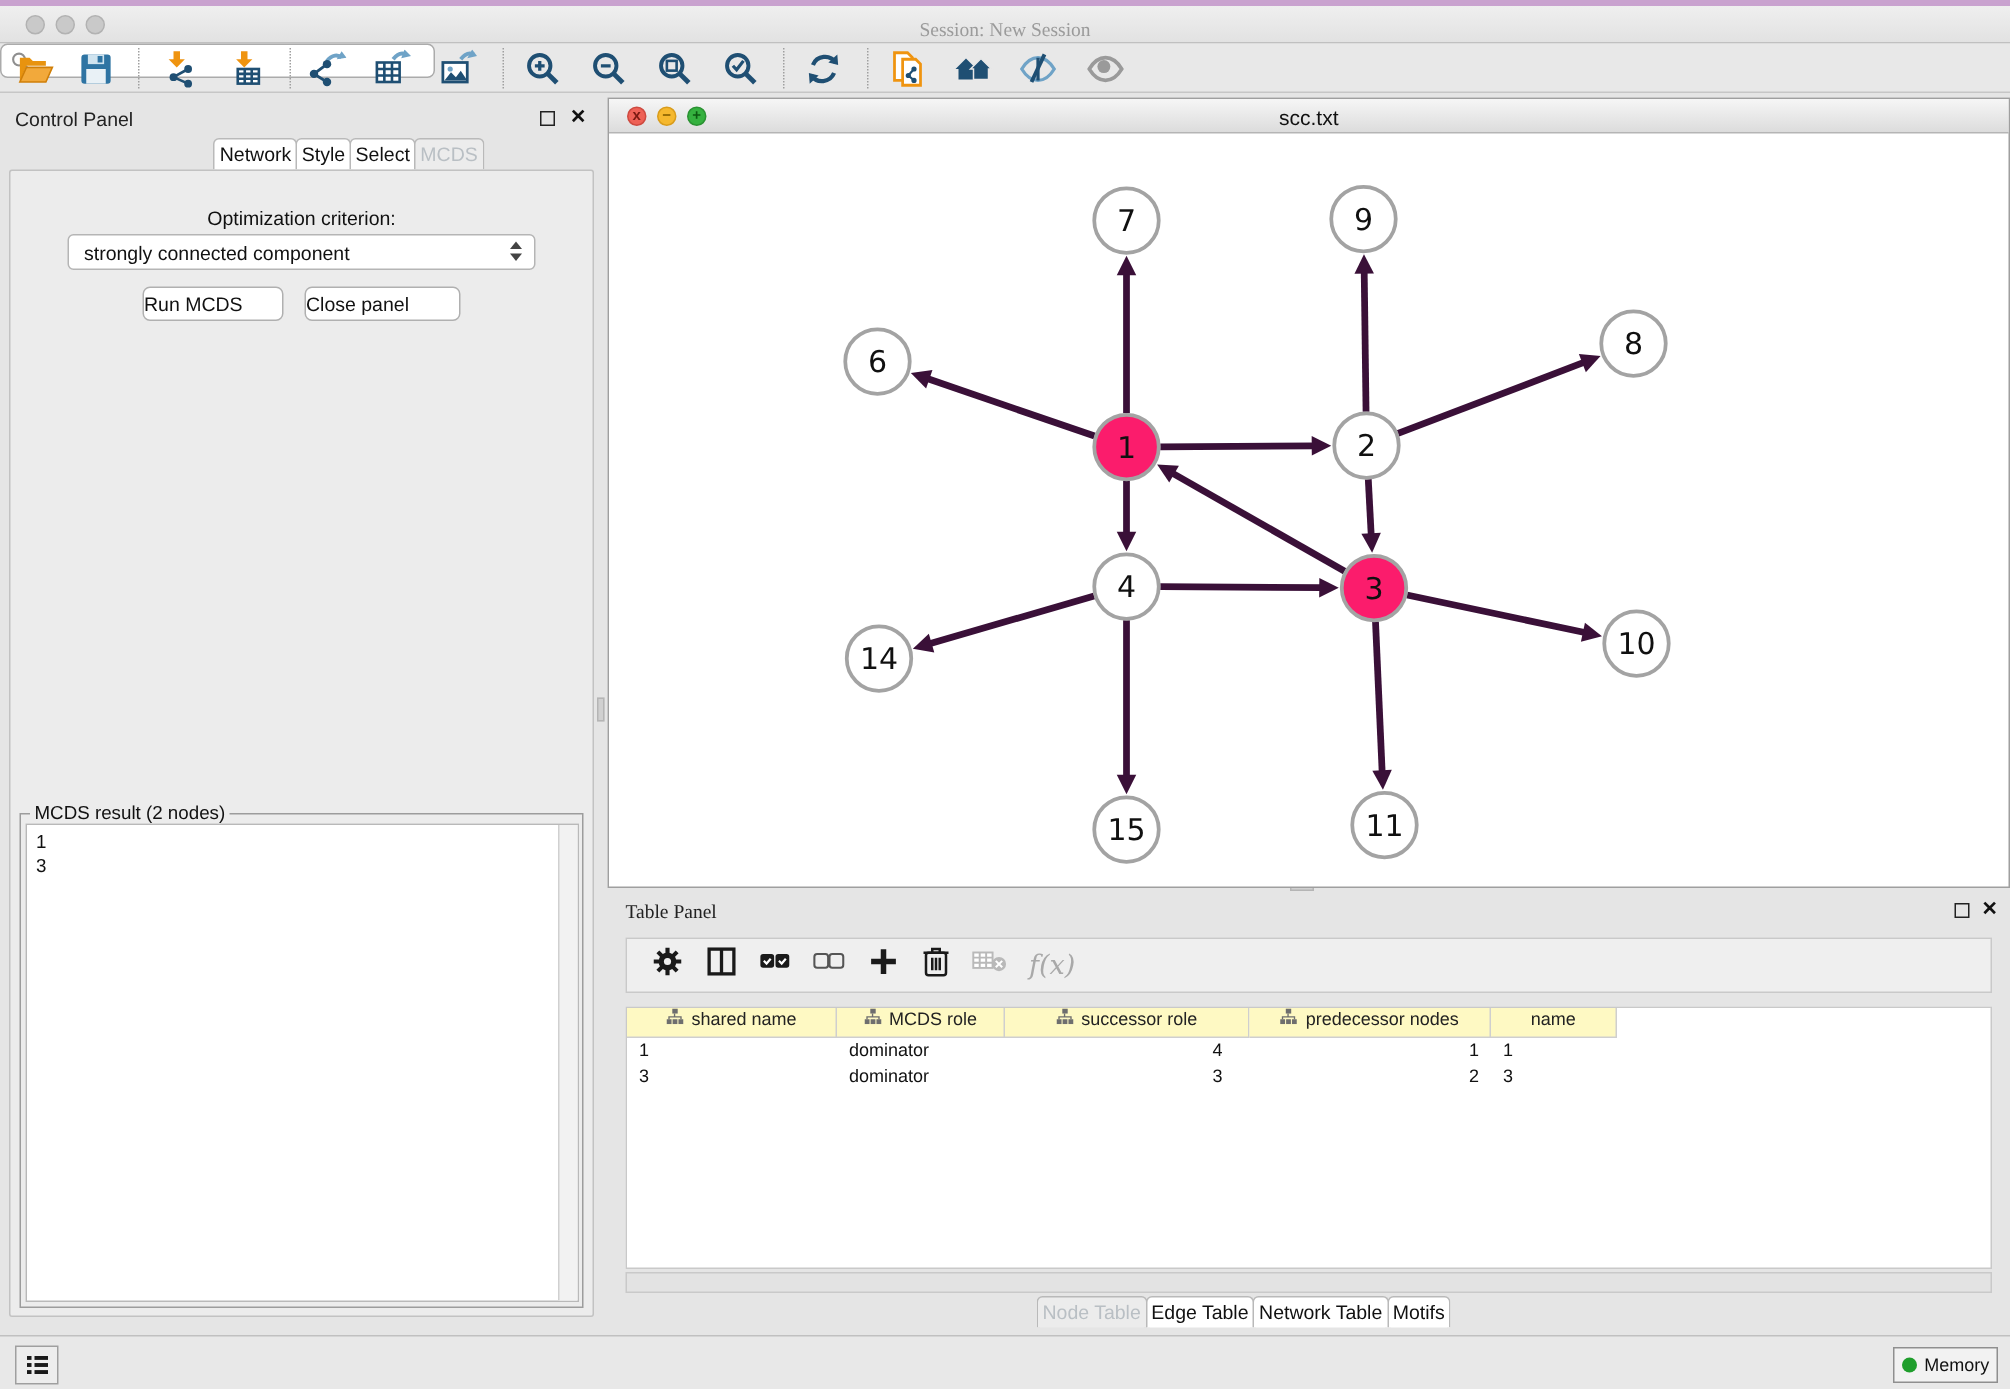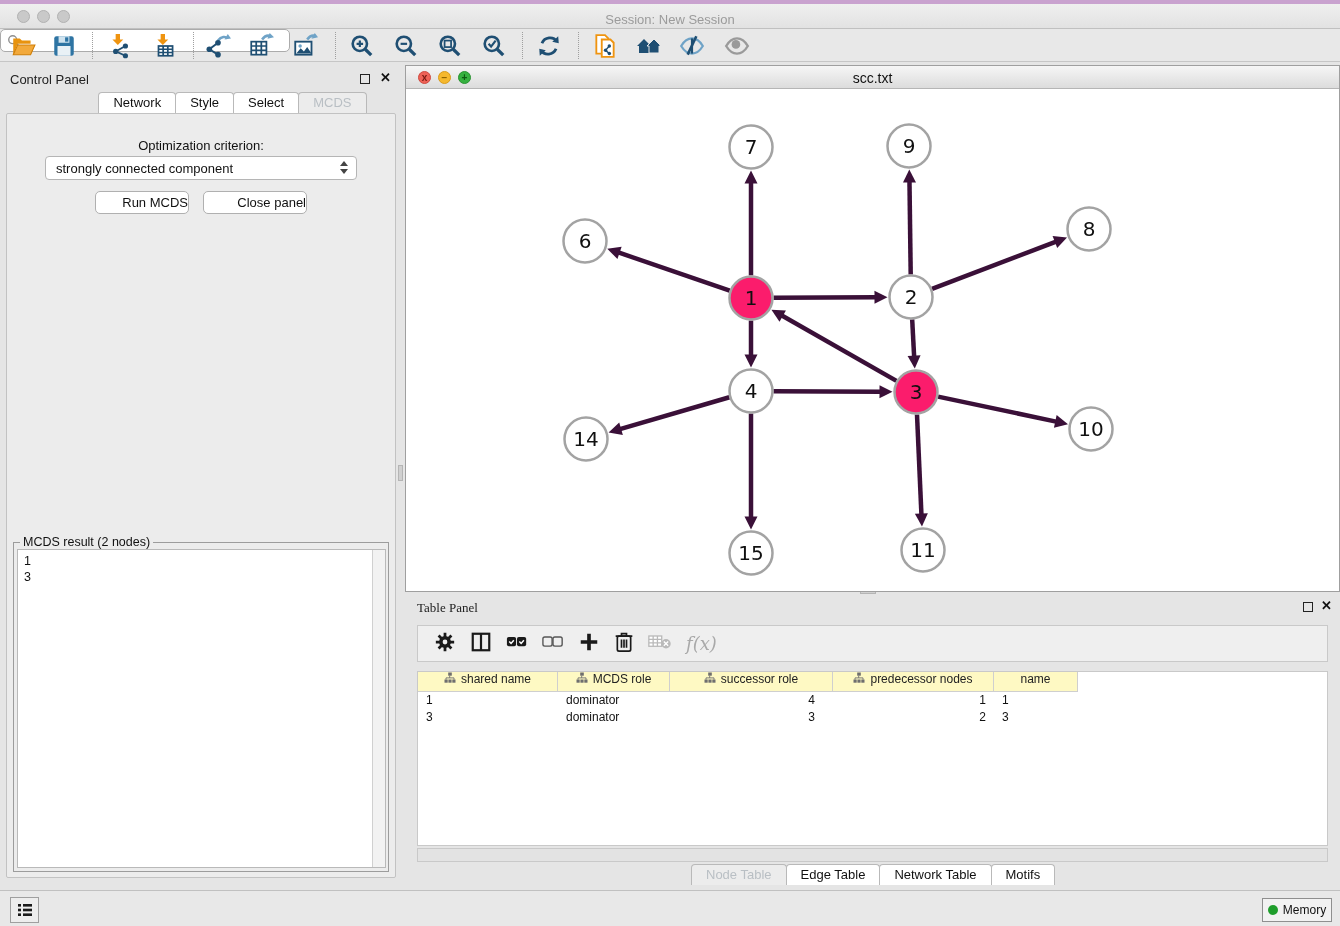--- a/index.html
+++ b/index.html
@@ -4,45 +4,45 @@
 <style>
   * { margin:0; padding:0; box-sizing:border-box; }
   html,body { width:1340px; height:926px; font-family:"Liberation Sans", sans-serif; background:#e5e5e5; overflow:hidden; }
   .abs { position:absolute; }
 
   
   #desktop-strip { left:0; top:0; width:1340px; height:4px; background:#c9a2cf; }
   #titlebar { left:0; top:4px; width:1340px; height:25px; background:linear-gradient(#efefef,#e2e2e2); border-bottom:1px solid #c0c0c0; }
   .tl-dot { width:13px; height:13px; border-radius:50%; top:6px; }
   .tl-gray { background:#c9c9c9; border:1px solid #b2b2b2; }
-  #win-title { left:0; top:8px; width:1340px; text-align:center; font-size:13px; color:#9b9b9b; }
+  #win-title { left:0; top:8px; width:1340px; text-align:center; font-size:13px; color:#9b9b9b;font-family:Liberation Serif, serif; }
 
   #toolbar { left:0; top:29px; width:1340px; height:33px; background:#e8e8e8; border-bottom:1px solid #c6c6c6; }
   .tbtn { position:absolute; top:3px; width:34px; height:27px; display:flex; align-items:center; justify-content:center; }
   .tsep { position:absolute; top:3px; width:1px; height:27px; border-left:1px dotted #9f9f9f; }
   #search-box { left:1040px; top:5px; width:290px; height:23px; background:#fff; border:1px solid #ababab; border-radius:5px; display:flex; align-items:center; padding-left:6px; }
   #search-box input { border:none; outline:none; flex:1; font-size:12px; background:transparent; }
 
   
   #control-panel { left:6px; top:66px; width:452px; height:812px; }
   #cp-header { position:relative; height:26px; }
   .panel-title { font-size:13px; color:#222; }
   .float-ic { width:10px; height:10px; border:1.5px solid #222; display:inline-block; }
   .close-ic { font-size:13px; font-weight:bold; color:#111; }
   .tabs-row { position:relative; height:21px; display:flex; justify-content:center; gap:0; }
-  .tab { border:1px solid #b9b9b9; border-bottom:none; background:#fff; color:#111; font-size:13px; padding:2px 14px 3px; border-radius:4px 4px 0 0; margin-right:-1px; }
+  .tab { border:1px solid #b9b9b9; border-bottom:none; background:#fff; color:#111; font-size:13px; padding:2px 3px 3px; border-radius:4px 4px 0 0; margin-right:-1px; }
   .tab.active { background:#ececec; color:#b9bfc4; }
   #cp-content { position:absolute; left:0px; top:47px; width:390px; height:765px; background:#ececec; border:1px solid #c2c2c2; border-radius:2px; }
   #opt-label { top:24px; width:100%; text-align:center; font-size:13px; color:#111; }
   #criterion-select { left:38px; top:42px; width:312px; height:24px; background:#fff; border:1px solid #b5b5b5; border-radius:4px; display:flex; align-items:center; font-size:13px; padding-left:10px; color:#111; }
   .stepper { position:absolute; right:8px; top:4px; }
   .stepper i { display:block; width:0; height:0; border-left:4px solid transparent; border-right:4px solid transparent; }
   .stepper .up { border-bottom:5px solid #444; margin-bottom:3px; }
   .stepper .down { border-top:5px solid #444; }
-  .cp-btn { position:absolute; top:77px; height:23px; background:#fff; border:1px solid #b0b0b0; border-radius:5px; font-size:13px; color:#111; text-align:right; line-height:21px; }
+  .cp-btn { position:absolute; top:77px; height:23px; background:#fff; border:1px solid #b0b0b0; border-radius:5px; font-size:13px; color:#111; text-align:left; line-height:21px; }
   #mcds-result { left:6px; top:428px; width:376px; height:330px; border:1px solid #9c9c9c; background:#ececec; }
   #mcds-result-title { position:absolute; left:6px; top:-8px; background:#ececec; font-size:12.5px; padding:0 3px; color:#111; }
   #mcds-text-wrap { position:absolute; left:3px; top:6px; width:369px; height:319px; background:#fff; border:1px solid #b9b9b9; }
   #mcds-text { font-size:12.5px; color:#111; padding:3px 0 0 6px; line-height:16px; white-space:pre; font-family:"Liberation Sans",sans-serif; }
   #mcds-scroll { position:absolute; right:0; top:0; width:13px; height:100%; background:#f2f2f2; border-left:1px solid #d0d0d0; }
 
   
   #net-window { left:405px; top:65px; width:935px; height:527px; border:1px solid #9f9f9f; background:#fff; }
   #net-titlebar { position:absolute; left:0; top:0; width:100%; height:23px; background:linear-gradient(#f6f6f6,#dcdcdc); border-bottom:1px solid #b5b5b5; }
   .nt-dot { position:absolute; top:5px; width:13px; height:13px; border-radius:50%; font-size:10px; font-weight:bold; text-align:center; line-height:12px; color:#5d3c00; }

